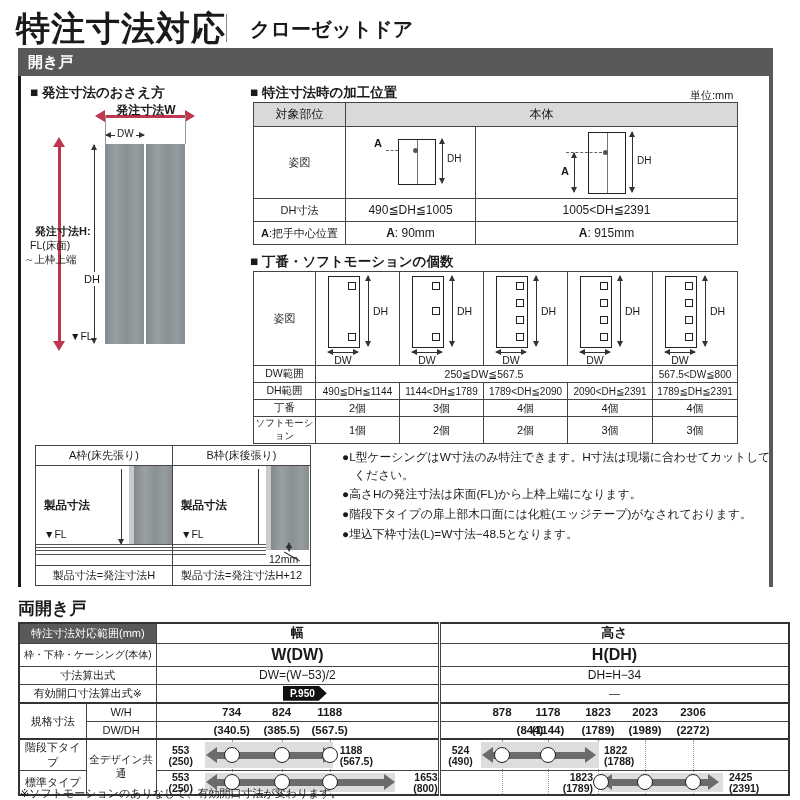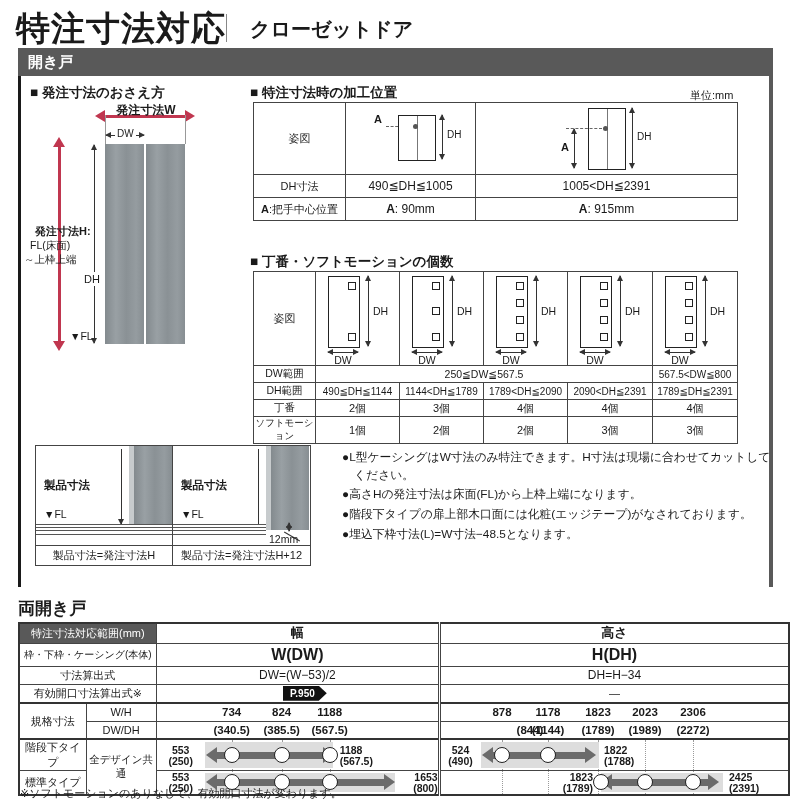--- a/index.html
+++ b/index.html
@@ -93,20 +93,24 @@
   <div class="abs b" style="left:250px;top:84px;font-size:13.5px;">■ 特注寸法時の加工位置</div>
   <div class="abs" style="left:690px;top:88px;font-size:11px;">単位:mm</div>
 
   <table class="abs" id="t1" style="left:253px;top:102px;width:484px;">
     <colgroup>
         <col style="width:92px">
         <col style="width:130px">
         <col style="width:262px">
       </colgroup>
     <tbody>
+        <tr style="height:24px;">
+      <td class="gray f12">対象部位</td>
+      <td class="gray f12" colspan="2">本体</td>
+    </tr>
     <tr style="height:72px;">
       <td>姿図</td>
       <td class="rel">
         <span class="lbl b" style="left:28px;top:10px;font-size:11px;">A</span>
         <span class="dash" style="left:40px;top:23px;width:26px;"></span>
         <span class="door" style="left:52px;top:12px;width:36px;height:44px;">
               <i class="cline"></i>
             </span>
         <span class="hdot" style="left:67px;top:21px;"></span>
         <span class="dimv" style="left:96px;top:12px;height:44px;"></span>
@@ -241,20 +245,24 @@
     </tr>
   </tbody>
     </table>
 
   <table class="abs" id="t3" style="left:35px;top:445px;width:275px;">
     <colgroup>
         <col style="width:137px">
         <col style="width:138px">
       </colgroup>
     <tbody>
+        <tr style="height:20px;">
+      <td>A枠(床先張り)</td>
+      <td>B枠(床後張り)</td>
+    </tr>
     <tr style="height:100px;">
       <td class="rel">
         <span class="abs" style="left:93px;top:0;width:5px;height:78px;background:#c7cbcd;"></span>
         <span class="abs wood" style="left:98px;top:0;width:38px;height:78px;"></span>
         <span class="dimvd" style="left:85px;top:3px;height:75px;"></span>
         <span class="lbl b" style="left:8px;top:32px;font-size:11.5px;">製品寸法</span>
         <span class="lbl" style="left:8px;top:62px;font-size:10.5px;">▼FL</span>
         <span class="hatch" style="left:0;right:0;top:78px;height:11px;"></span>
       </td>
       <td class="rel">

